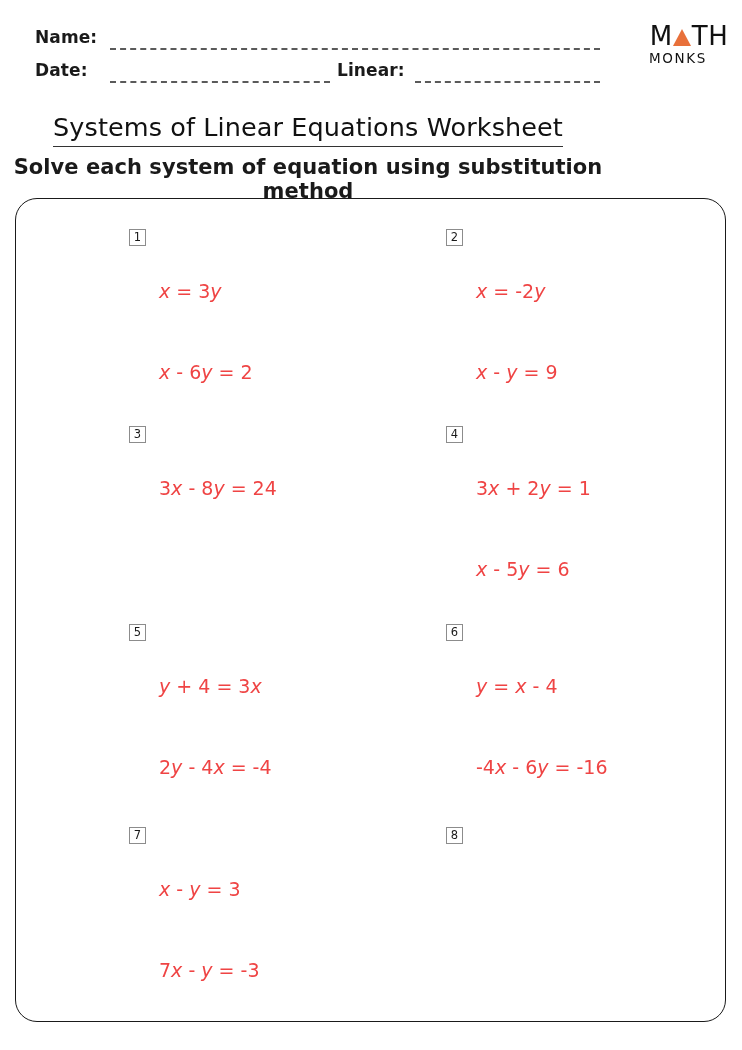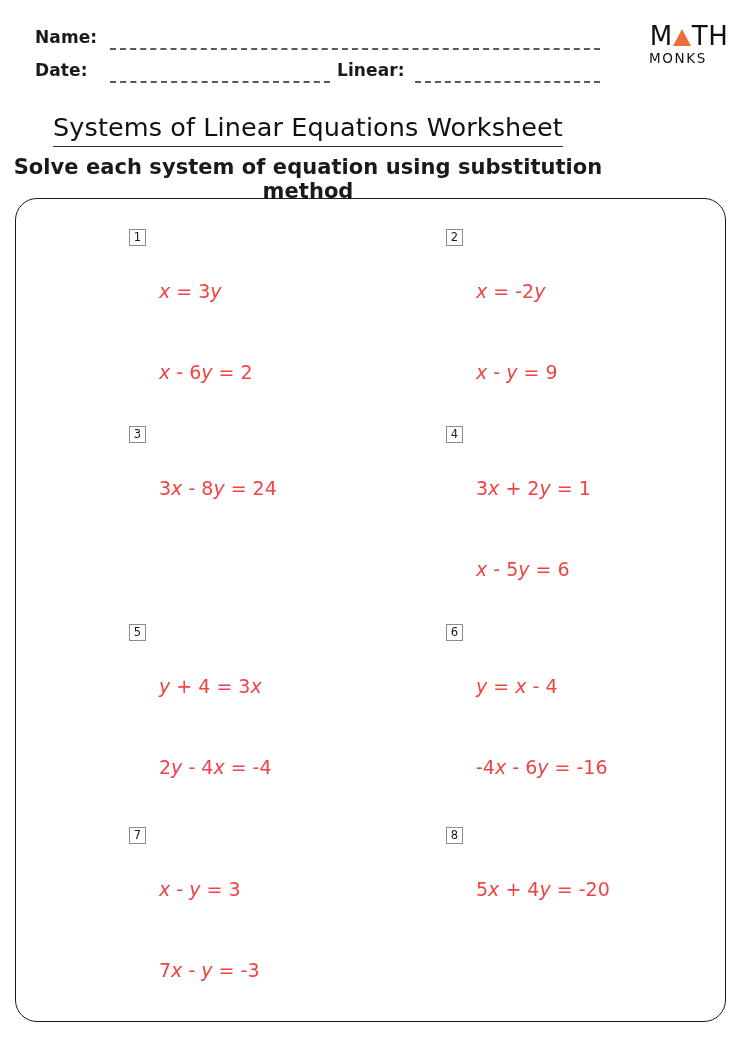--- a/index.html
+++ b/index.html
@@ -250,18 +250,17 @@
       <div class="num-box">7</div>
       <div class="eqns">
         <div class="eqn"><i>x</i> - <i>y</i> = 3</div>
         <div class="eqn">7<i>x</i> - <i>y</i> = -3</div>
       </div>
     </div>
 
     <div class="problem col2 row4">
       <div class="num-box">8</div>
       <div class="eqns">
-        <div class="eqn">5<i>x</i> + 4<i>y</i> = -20</div>
       </div>
     </div>
 
   </div>
 </div>
 
 </body></html>

